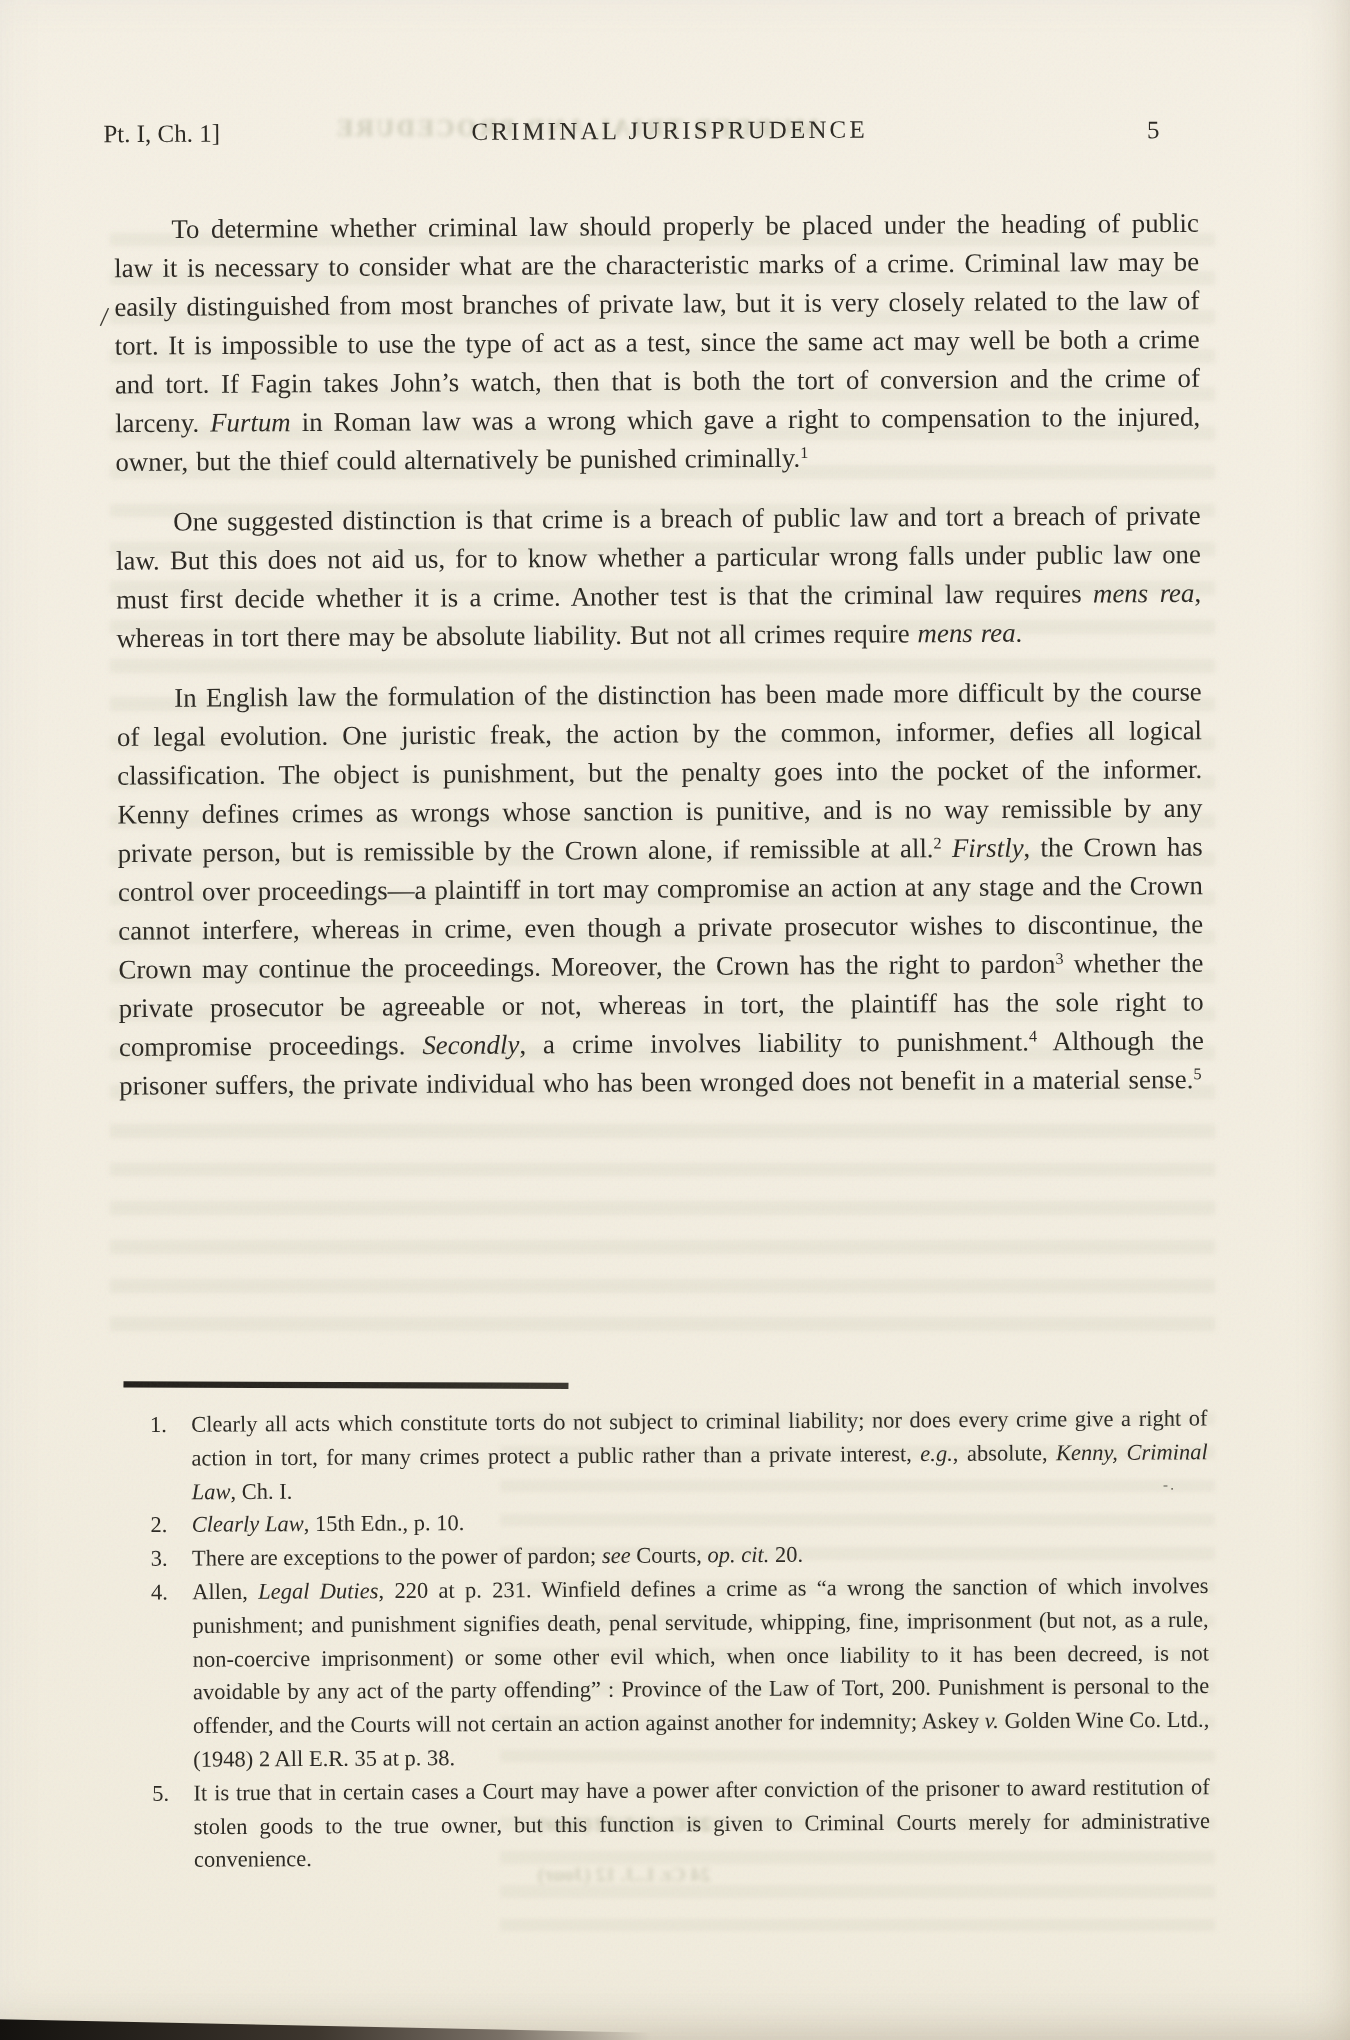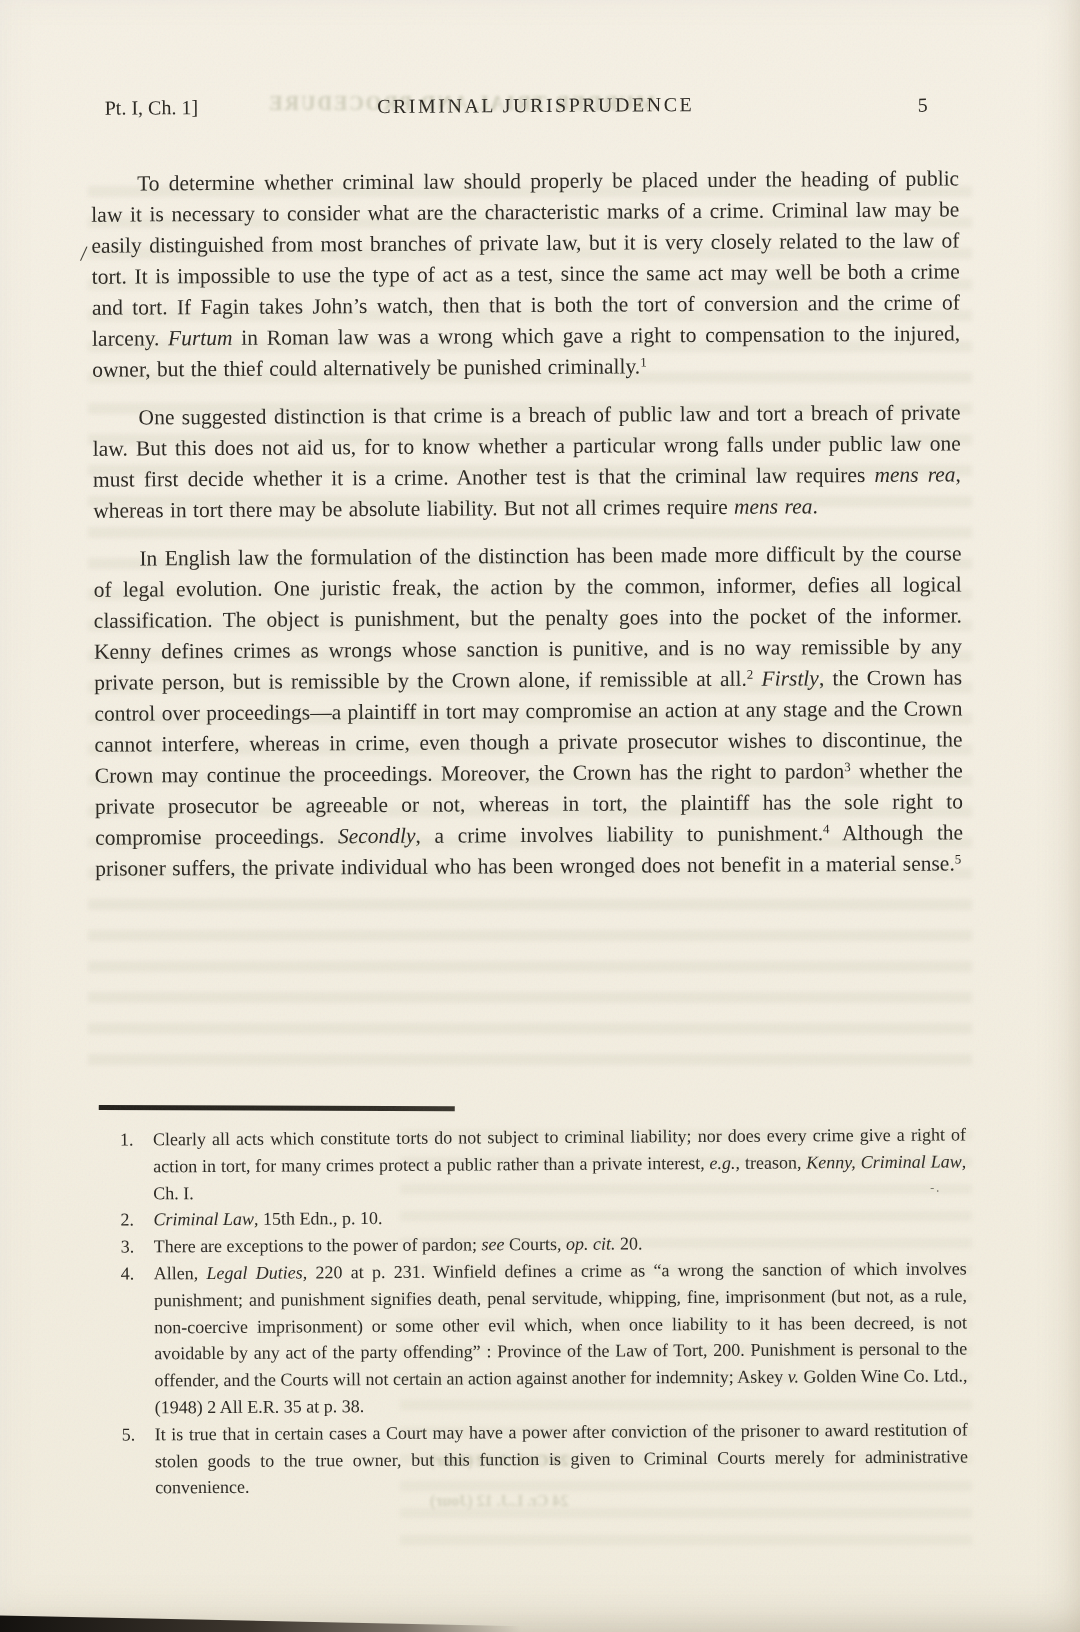--- a/index.html
+++ b/index.html
@@ -6,21 +6,21 @@
   body{width:1080px;height:1632px;overflow:hidden;background:#e9e4d6;}
   .sheet{
     position:relative;width:1080px;height:1632px;overflow:hidden;
     background:linear-gradient(180deg,#f5f0e4 0%,#f3eee1 55%,#f1ecdd 100%);
     font-family:"Liberation Serif","DejaVu Serif",serif;
     color:#2b2822;
   }
   .content{position:absolute;inset:0;transform:rotate(-0.35deg);}
   
   .running-head{position:absolute;top:94px;left:0;width:100%;height:30px;font-size:20px;}
-  .rh-left{position:absolute;left:109px;top:0;}
+  .rh-left{position:absolute;left:87px;top:0;}
   .rh-center{position:absolute;left:50%;top:0;transform:translateX(-50%);letter-spacing:2.5px;}
   .rh-right{position:absolute;left:922px;top:2px;}
   
   .body-text{
     position:absolute;top:166px;left:95px;width:868px;
     font-size:21.5px;line-height:31px;text-align:justify;
     word-spacing:1px;
   }
   .para{margin:0 0 17px 0;text-indent:46px;}
   .para i{}
@@ -85,25 +85,25 @@
         <p class="para"><span>To determine whether criminal law should properly be placed under the heading of public law it is necessary to consider what are the characteristic marks of a crime. Criminal law may be easily distinguished from most branches of private law, but it is very closely related to the law of tort. It is impossible to use the type of act as a test, since the same act may well be both a crime and tort. If Fagin takes John’s watch, then that is both the tort of conversion and the crime of larceny. </span><i>Furtum</i><span> in Roman law was a wrong which gave a right to compensation to the injured, owner, but the thief could alternatively be punished criminally.</span><sup>1</sup></p>
         <p class="para"><span>One suggested distinction is that crime is a breach of public law and tort a breach of private law. But this does not aid us, for to know whether a particular wrong falls under public law one must first decide whether it is a crime. Another test is that the criminal law requires </span><i>mens rea</i><span>, whereas in tort there may be absolute liability. But not all crimes require </span><i>mens rea</i><span>.</span></p>
         <p class="para"><span>In English law the formulation of the distinction has been made more difficult by the course of legal evolution. One juristic freak, the action by the common, informer, defies all logical classification. The object is punishment, but the penalty goes into the pocket of the informer. Kenny defines crimes as wrongs whose sanction is punitive, and is no way remissible by any private person, but is remissible by the Crown alone, if remissible at all.</span><sup>2</sup><span> </span><i>Firstly</i><span>, the Crown has control over proceedings—a plaintiff in tort may compromise an action at any stage and the Crown cannot interfere, whereas in crime, even though a private prosecutor wishes to discontinue, the Crown may continue the proceedings. Moreover, the Crown has the right to pardon</span><sup>3</sup><span> whether the private prosecutor be agreeable or not, whereas in tort, the plaintiff has the sole right to compromise proceedings. </span><i>Secondly</i><span>, a crime involves liability to punishment.</span><sup>4</sup><span> Although the prisoner suffers, the private individual who has been wronged does not benefit in a material sense.</span><sup>5</sup></p>
       </div>
 
     <div class="fn-sep"></div>
 
     <div class="footnotes">
         <div class="fn">
           <span class="fn-num">1.</span>
-          <span class="fn-body"><span>Clearly all acts which constitute torts do not subject to criminal liability; nor does every crime give a right of action in tort, for many crimes protect a public rather than a private interest, </span><i>e.g.</i><span>, treason, </span><i>Kenny, Criminal Law</i><span>, Ch. I.</span></span>
+          <span class="fn-body"><span>Clearly all acts which constitute torts do not subject to criminal liability; nor does every crime give a right of action in tort, for many crimes protect a public rather than a private interest, </span><i>e.g.</i><span>, absolute, </span><i>Kenny, Criminal Law</i><span>, Ch. I.</span></span>
         </div>
         <div class="fn">
           <span class="fn-num">2.</span>
-          <span class="fn-body"><i>Criminal Law</i><span>, 15th Edn., p. 10.</span></span>
+          <span class="fn-body"><i>Clearly Law</i><span>, 15th Edn., p. 10.</span></span>
         </div>
         <div class="fn">
           <span class="fn-num">3.</span>
           <span class="fn-body"><span>There are exceptions to the power of pardon; </span><i>see</i><span> Courts, </span><i>op. cit.</i><span> 20.</span></span>
         </div>
         <div class="fn">
           <span class="fn-num">4.</span>
           <span class="fn-body"><span>Allen, </span><i>Legal Duties</i><span>, 220 at p. 231. Winfield defines a crime as “a wrong the sanction of which involves punishment; and punishment signifies death, penal servitude, whipping, fine, imprisonment (but not, as a rule, non-coercive imprisonment) or some other evil which, when once liability to it has been decreed, is not avoidable by any act of the party offending” : Province of the Law of Tort, 200. Punishment is personal to the offender, and the Courts will not certain an action against another for indemnity; Askey </span><i>v.</i><span> Golden Wine Co. Ltd., (1948) 2 All E.R. 35 at p. 38.</span></span>
         </div>
         <div class="fn">

